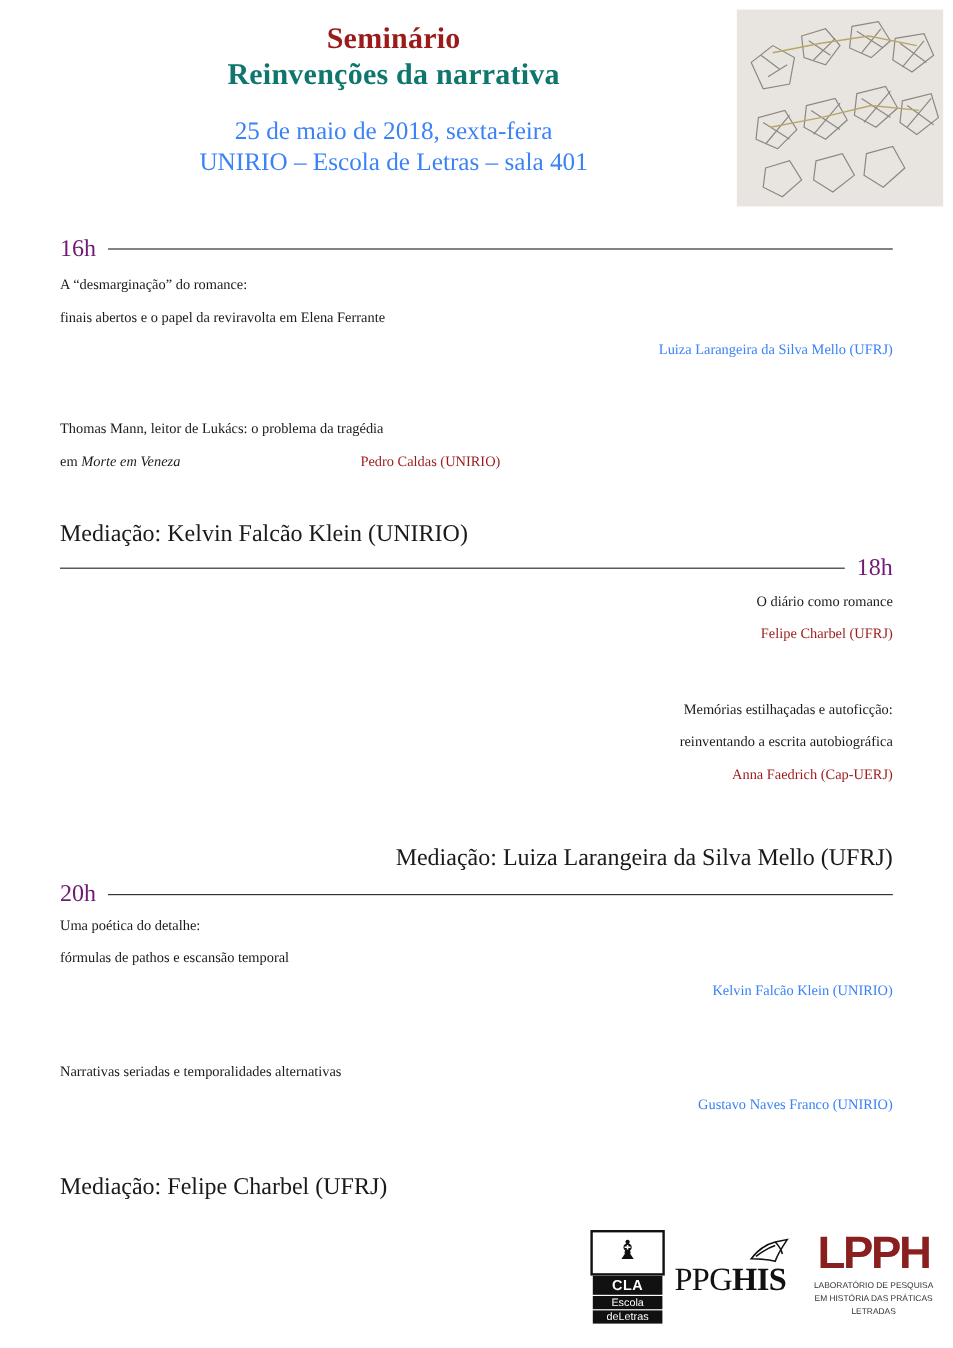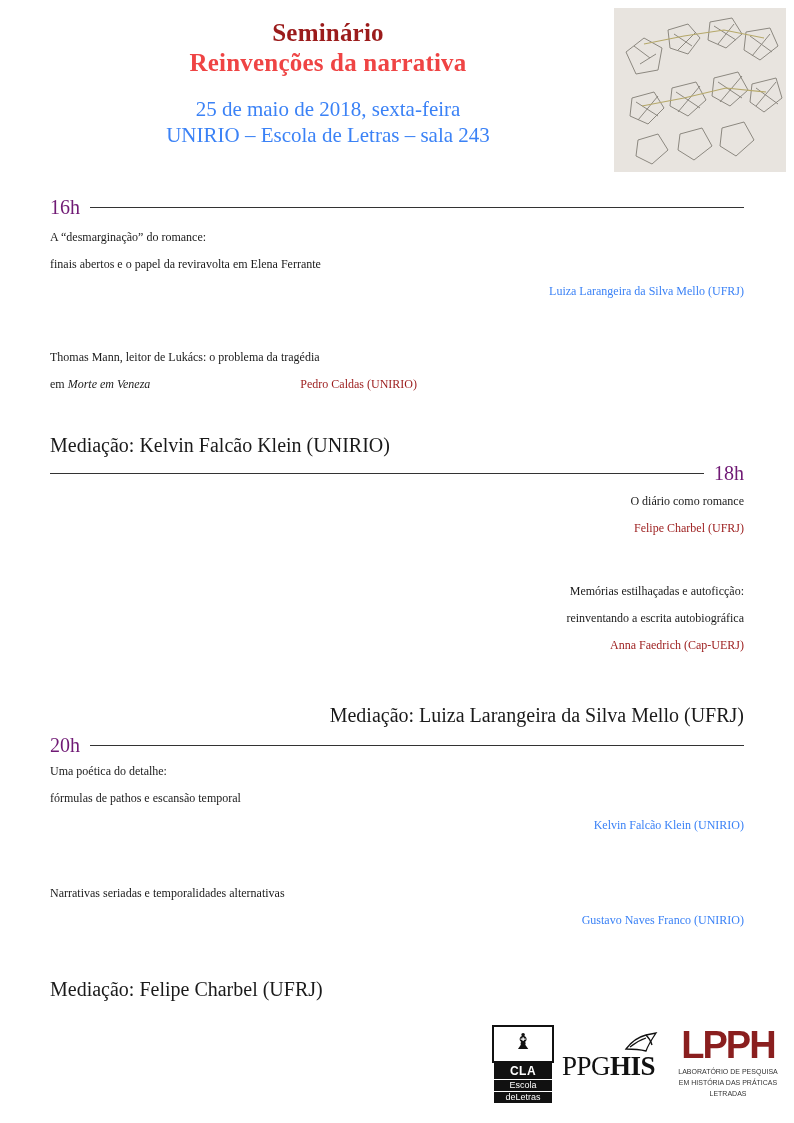--- a/index.html
+++ b/index.html
@@ -31,21 +31,21 @@
     text-align: center;
   }
   .title-line1 {
     color: #9b1b1b;
     font-size: 25px;
     font-weight: bold;
     line-height: 30px;
     letter-spacing: 0.2px;
   }
   .title-line2 {
-    color: #ef4444;
+    color: #0f766e;
     font-size: 25px;
     font-weight: bold;
     line-height: 30px;
     letter-spacing: 0.2px;
   }
   .subtitle {
     margin-top: 18px;
     color: #3b82f6;
     font-size: 21px;
     line-height: 26px;
@@ -221,21 +221,21 @@
 </head>
 <body>
 
 <div class="poster">
 
   <div class="header">
     <div class="title-line1">Seminário</div>
     <div class="title-line2">Reinvenções da narrativa</div>
     <div class="subtitle">
       <div>25 de maio de 2018, sexta-feira</div>
-      <div>UNIRIO – Escola de Letras – sala 243</div>
+      <div>UNIRIO – Escola de Letras – sala 401</div>
     </div>
   </div>
 
   <div class="artwork">
     <svg width="172" height="164" viewBox="0 0 172 164">
       <rect x="0" y="0" width="172" height="164" fill="#e8e4df"></rect>
       <g stroke="#8c8880" stroke-width="1" fill="none">
         <path d="M12 44 L30 30 L48 40 L44 62 L22 66 Z"></path>
         <path d="M20 38 L36 50 M26 56 L42 46"></path>
         <path d="M54 22 L74 16 L86 30 L74 46 L56 40 Z"></path>

